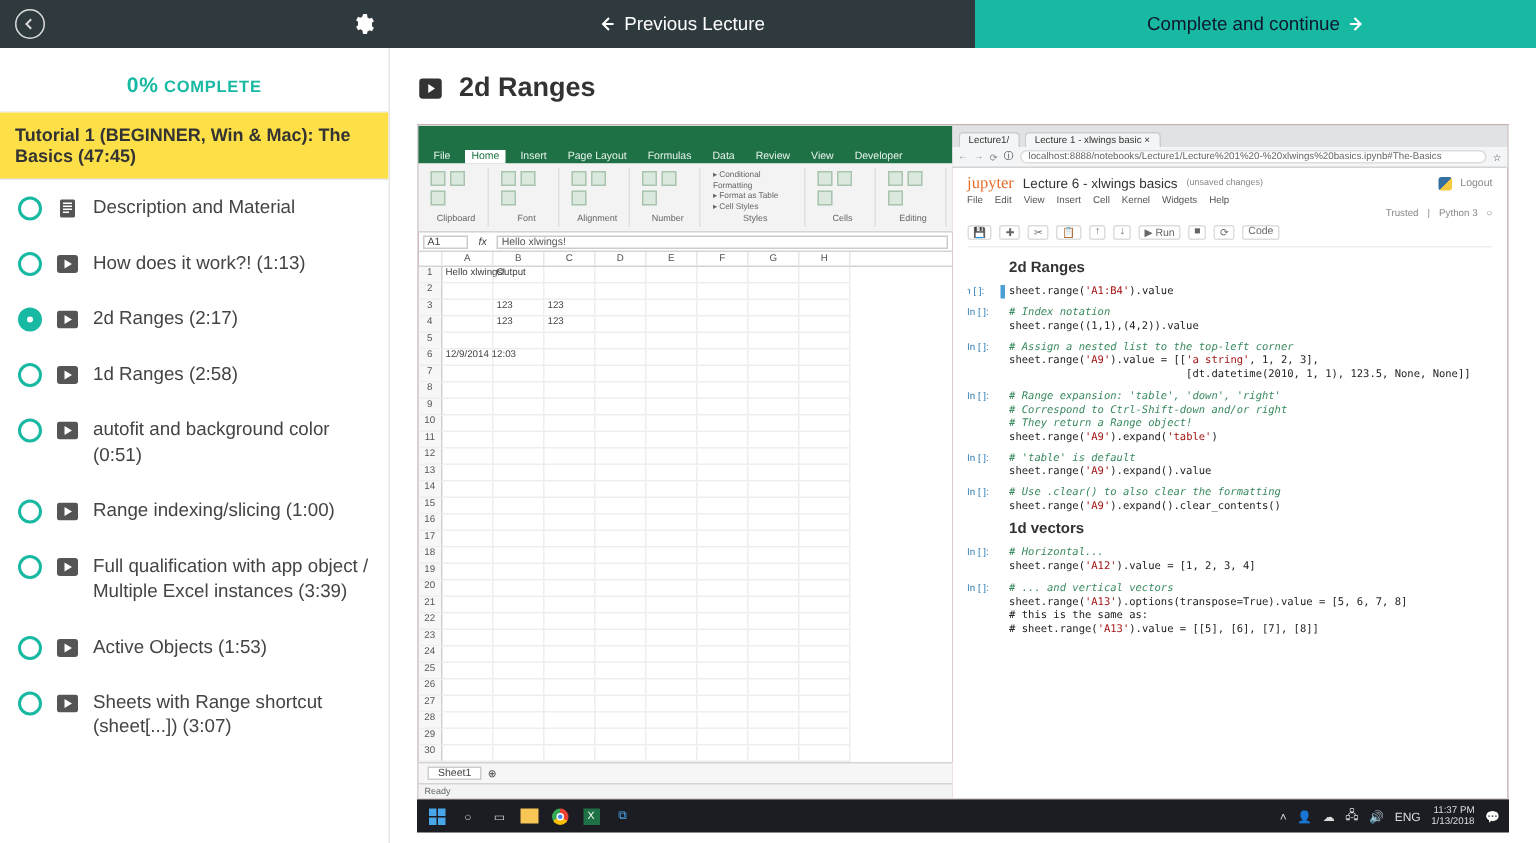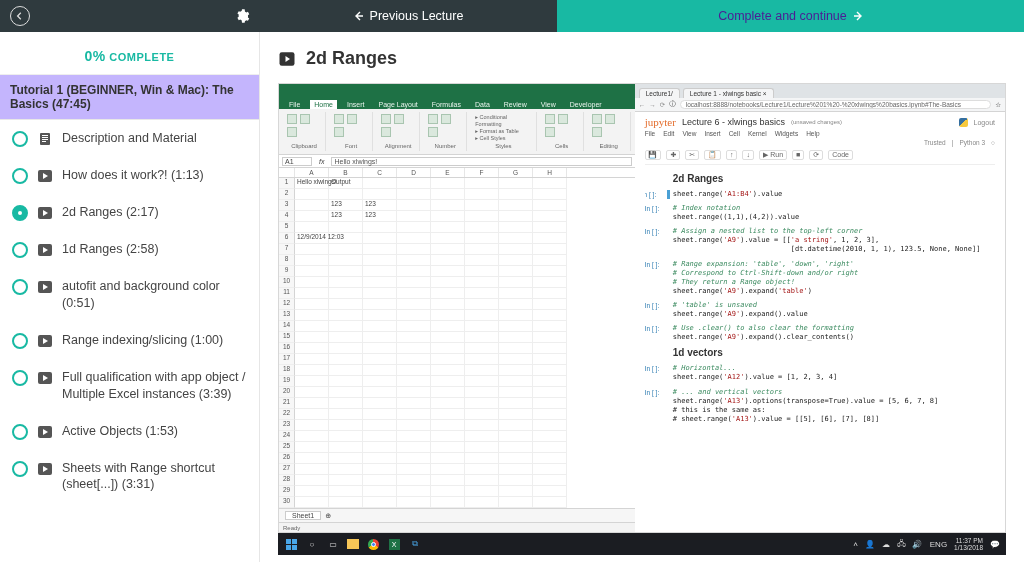--- a/index.html
+++ b/index.html
@@ -1,30 +1,30 @@
 <!DOCTYPE html>
 <html><head>
 <meta charset="utf-8">
 <style>
   * { box-sizing: border-box; margin: 0; padding: 0; }
   body { font-family: -apple-system, BlinkMacSystemFont, "Segoe UI", Helvetica, Arial, sans-serif; font-size: 13px; color: #333; background: #fff; width: 1024px; height: 562px; overflow: hidden; }
   .app { display: flex; flex-direction: column; width: 100%; height: 100%; }
   .topbar { display: flex; height: 32px; }
   .topbar-left { width: 260px; background: #2f3a3e; display: flex; align-items: center; justify-content: space-between; padding: 0 10px; }
   .topbar-mid { flex: 1; background: #2f3a3e; display: flex; align-items: center; justify-content: center; color: #fff; font-size: 12.5px; gap: 6px; cursor: pointer; }
-  .topbar-right { width: 467px; background: #18b9a3; display: flex; align-items: center; justify-content: center; color: #4c1d95; font-size: 12.5px; gap: 6px; cursor: pointer; }
+  .topbar-right { width: 374px; background: #18b9a3; display: flex; align-items: center; justify-content: center; color: #0f172a; font-size: 12.5px; gap: 6px; cursor: pointer; }
   .icon-circle-btn { width: 20px; height: 20px; border-radius: 50%; border: 1.5px solid #ddd; display: inline-flex; align-items: center; justify-content: center; color: #ddd; font-size: 10px; }
   .gear { color: #fff; font-size: 16px; }
   .body { flex: 1; display: flex; min-height: 0; }
   .sidebar { width: 260px; border-right: 1px solid #e6e6e6; overflow-y: auto; position: relative; }
   .sidebar::-webkit-scrollbar { width: 8px; }
   .sidebar::-webkit-scrollbar-thumb { background: #c5c5c5; border-radius: 4px; }
   .progress { text-align: center; padding: 16px 0 10px; font-size: 11px; letter-spacing: .5px; color: #18b9a3; font-weight: 600; border-bottom: 1px solid #eee; }
   .progress .pct { font-size: 14px; }
-  .section-title { background: #c4b5fd; padding: 8px 10px; font-size: 12px; font-weight: 700; color: #333; border-bottom: 1px solid #e8e8e8; }
+  .section-title { background: #fde047; padding: 8px 10px; font-size: 12px; font-weight: 700; color: #333; border-bottom: 1px solid #e8e8e8; }
   .lesson { display: flex; align-items: flex-start; gap: 10px; padding: 10px 10px 10px 12px; font-size: 12.5px; color: #444; cursor: pointer; }
   .lesson .ring { flex: 0 0 16px; width: 16px; height: 16px; border-radius: 50%; border: 2px solid #18b9a3; margin-top: 1px; background: #fff; }
   .lesson.current .ring { border-width: 6px; }
   .lesson .type-icon { flex: 0 0 14px; width: 14px; height: 14px; margin-top: 2px; display: inline-flex; align-items: center; justify-content: center; }
   .lesson .label { line-height: 1.35; }
   .content { flex: 1; padding: 16px 18px; overflow: auto; background: #fff; }
   .content-title { display: flex; align-items: center; gap: 10px; font-size: 18px; font-weight: 700; color: #333; margin-bottom: 14px; }
   .video-area { background: #7f1d1d; height: 450px; display: flex; border: 1px solid #d7d7d7; }
   .excel-panel { width: 49%; background: #fff; display: flex; flex-direction: column; font-size: 8px; color: #444; }
   .excel-titlebar { background: #1e7145; height: 12px; }
@@ -208,21 +208,21 @@
     <span class="label">Active Objects (1:53)</span>
           </div>
           <div class="lesson">
             <span class="ring"></span>
     <span class="type-icon">
               <svg width="14" height="12" viewBox="0 0 14 12">
                 <rect x="0" y="0" width="14" height="12" rx="2" fill="#555"></rect>
                 <path d="M5 3 L10 6 L5 9 Z" fill="#fff"></path>
               </svg>
             </span>
-    <span class="label">Sheets with Range shortcut (sheet[...]) (3:31)</span>
+    <span class="label">Sheets with Range shortcut (sheet[...]) (3:07)</span>
           </div>
           <div class="lesson">
     
     </div>
         </div>
     </div>
 
     <div class="content">
       <div class="content-title">
         <svg width="18" height="18" viewBox="0 0 24 24">
@@ -729,21 +729,21 @@
                     <div class="code comment"># Assign a nested list to the top-left corner</div>
                     <div class="code">sheet.range(<span class="str">'A9'</span>).value = [[<span class="str">'a string'</span>, 1, 2, 3],<br>                            [dt.datetime(2010, 1, 1), 123.5, None, None]]</div>
                   </div>
                   <div class="nb-cell">
                     <span class="prompt">In [ ]:</span>
                     <div class="code comment"># Range expansion: 'table', 'down', 'right'<br># Correspond to Ctrl-Shift-down and/or right<br># They return a Range object!</div>
                     <div class="code">sheet.range(<span class="str">'A9'</span>).expand(<span class="str">'table'</span>)</div>
                   </div>
                   <div class="nb-cell">
                     <span class="prompt">In [ ]:</span>
-                    <div class="code comment"># 'table' is unsaved</div>
+                    <div class="code comment"># 'table' is default</div>
                     <div class="code">sheet.range(<span class="str">'A9'</span>).expand().value</div>
                   </div>
                   <div class="nb-cell">
                     <span class="prompt">In [ ]:</span>
                     <div class="code comment"># Use .clear() to also clear the formatting</div>
                     <div class="code">sheet.range(<span class="str">'A9'</span>).expand().clear_contents()</div>
                   </div>
                 </div>
               <div class="nb-h">1d vectors</div>
               <div id="nb-cells2">

